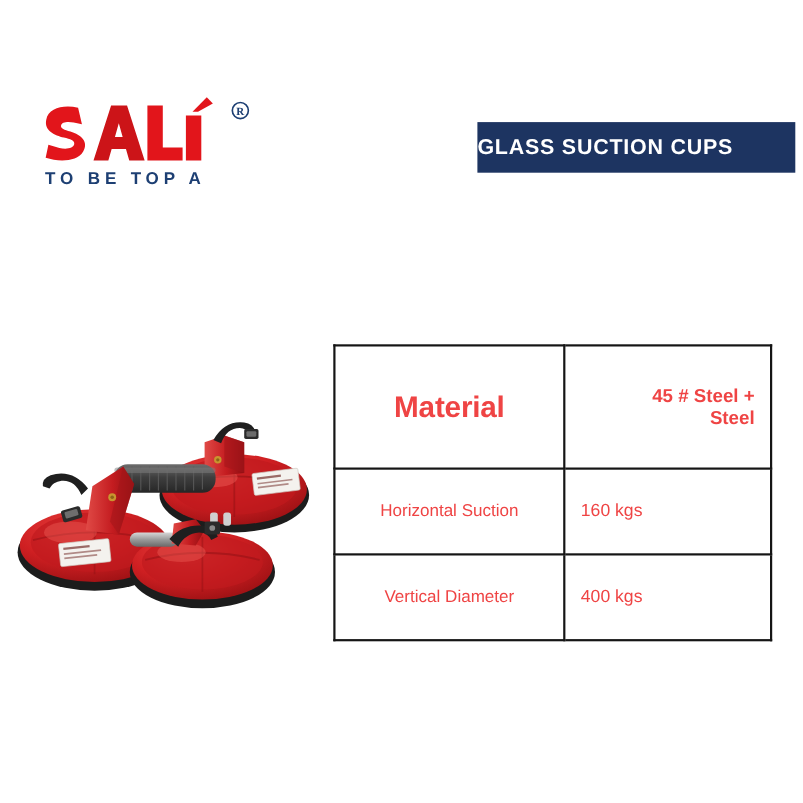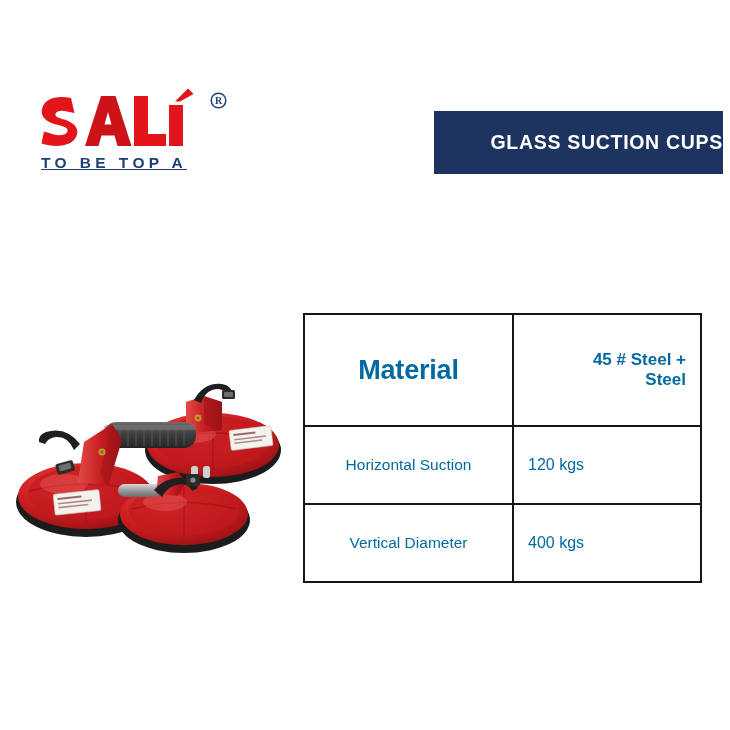--- a/index.html
+++ b/index.html
@@ -46,34 +46,33 @@
   #logo-tagline {
     position: absolute;
     left: 3px;
     top: 66px;
     font-size: 15.5px;
     font-weight: bold;
     color: #1d3f73;
     letter-spacing: 4.4px;
     white-space: nowrap;
     font-family: "Liberation Sans", sans-serif;
-    text-decoration: underline;
   }
 
   
   #title-banner {
     position: absolute;
     left: 434px;
     top: 111px;
     width: 289px;
-    height: 63px;
+    height: 46px;
     background: #1d3461;
     display: flex;
     align-items: center;
-    justify-content: flex-end;
+    justify-content: flex-start;
   }
   #title-banner-text {
     color: #ffffff;
     font-size: 19.5px;
     font-weight: bold;
     letter-spacing: 0.7px;
     white-space: nowrap;
     font-family: "Liberation Sans", sans-serif;
   }
 
@@ -97,21 +96,21 @@
     border-collapse: collapse;
     border: 2.5px solid #151515;
     background: #ffffff;
     table-layout: fixed;
   }
   #spec-table td {
     border: 2px solid #151515;
     padding: 16px 14px;
     vertical-align: middle;
     font-family: "Liberation Sans", sans-serif;
-    color: #0369a1;
+    color: #ef4444;
   }
   #spec-table col.c-label { width: 209px; }
   #spec-table col.c-value { width: 188px; }
 
   .hdr-row { height: 70px; }
   .hdr-label {
     font-size: 27px;
     font-weight: bold;
     text-align: center;
     letter-spacing: -0.2px;
@@ -292,21 +291,21 @@
     <tbody>
       <tr class="hdr-row">
         <td class="hdr-label">Material</td>
         <td class="hdr-value">
           <span>45 # Steel +</span><br>
           <span>Steel</span>
         </td>
       </tr>
       <tr class="spec-row">
         <td class="spec-label">Horizontal Suction</td>
-        <td class="spec-value">120 kgs</td>
+        <td class="spec-value">160 kgs</td>
       </tr>
       <tr class="spec-row">
         <td class="spec-label">Vertical Diameter</td>
         <td class="spec-value">400 kgs</td>
       </tr>
     </tbody>
   </table>
 
 </div>
 

